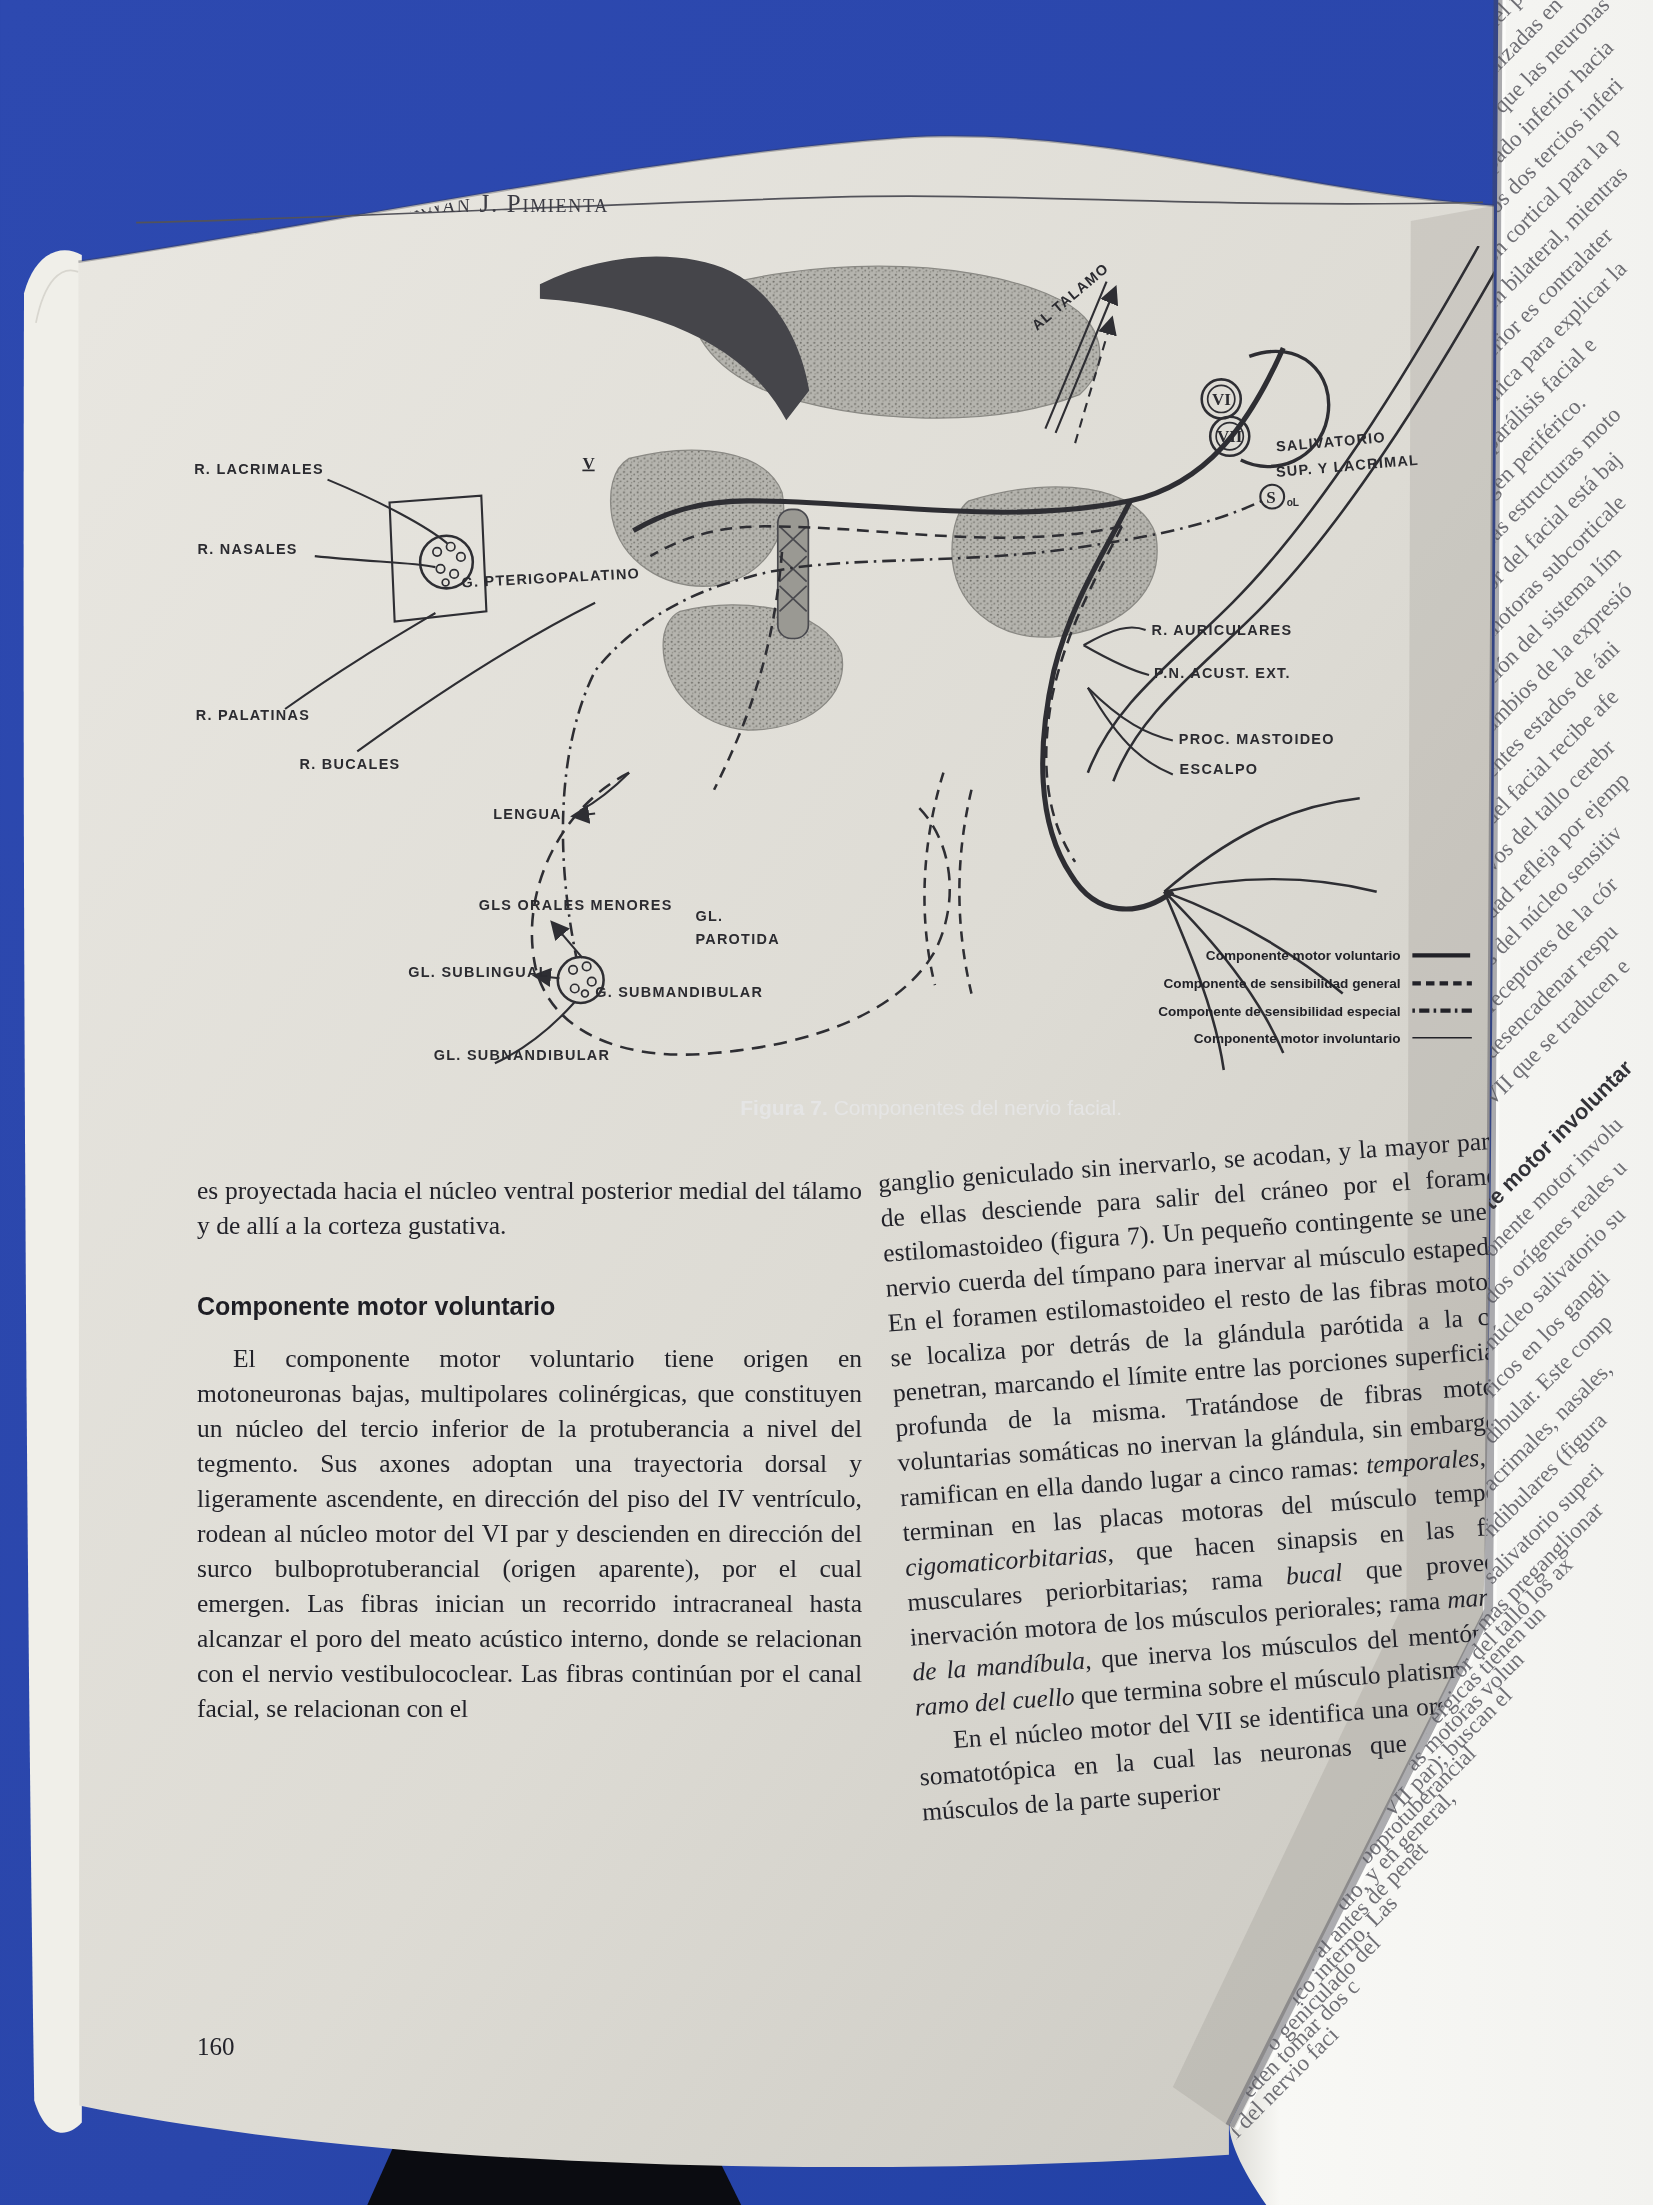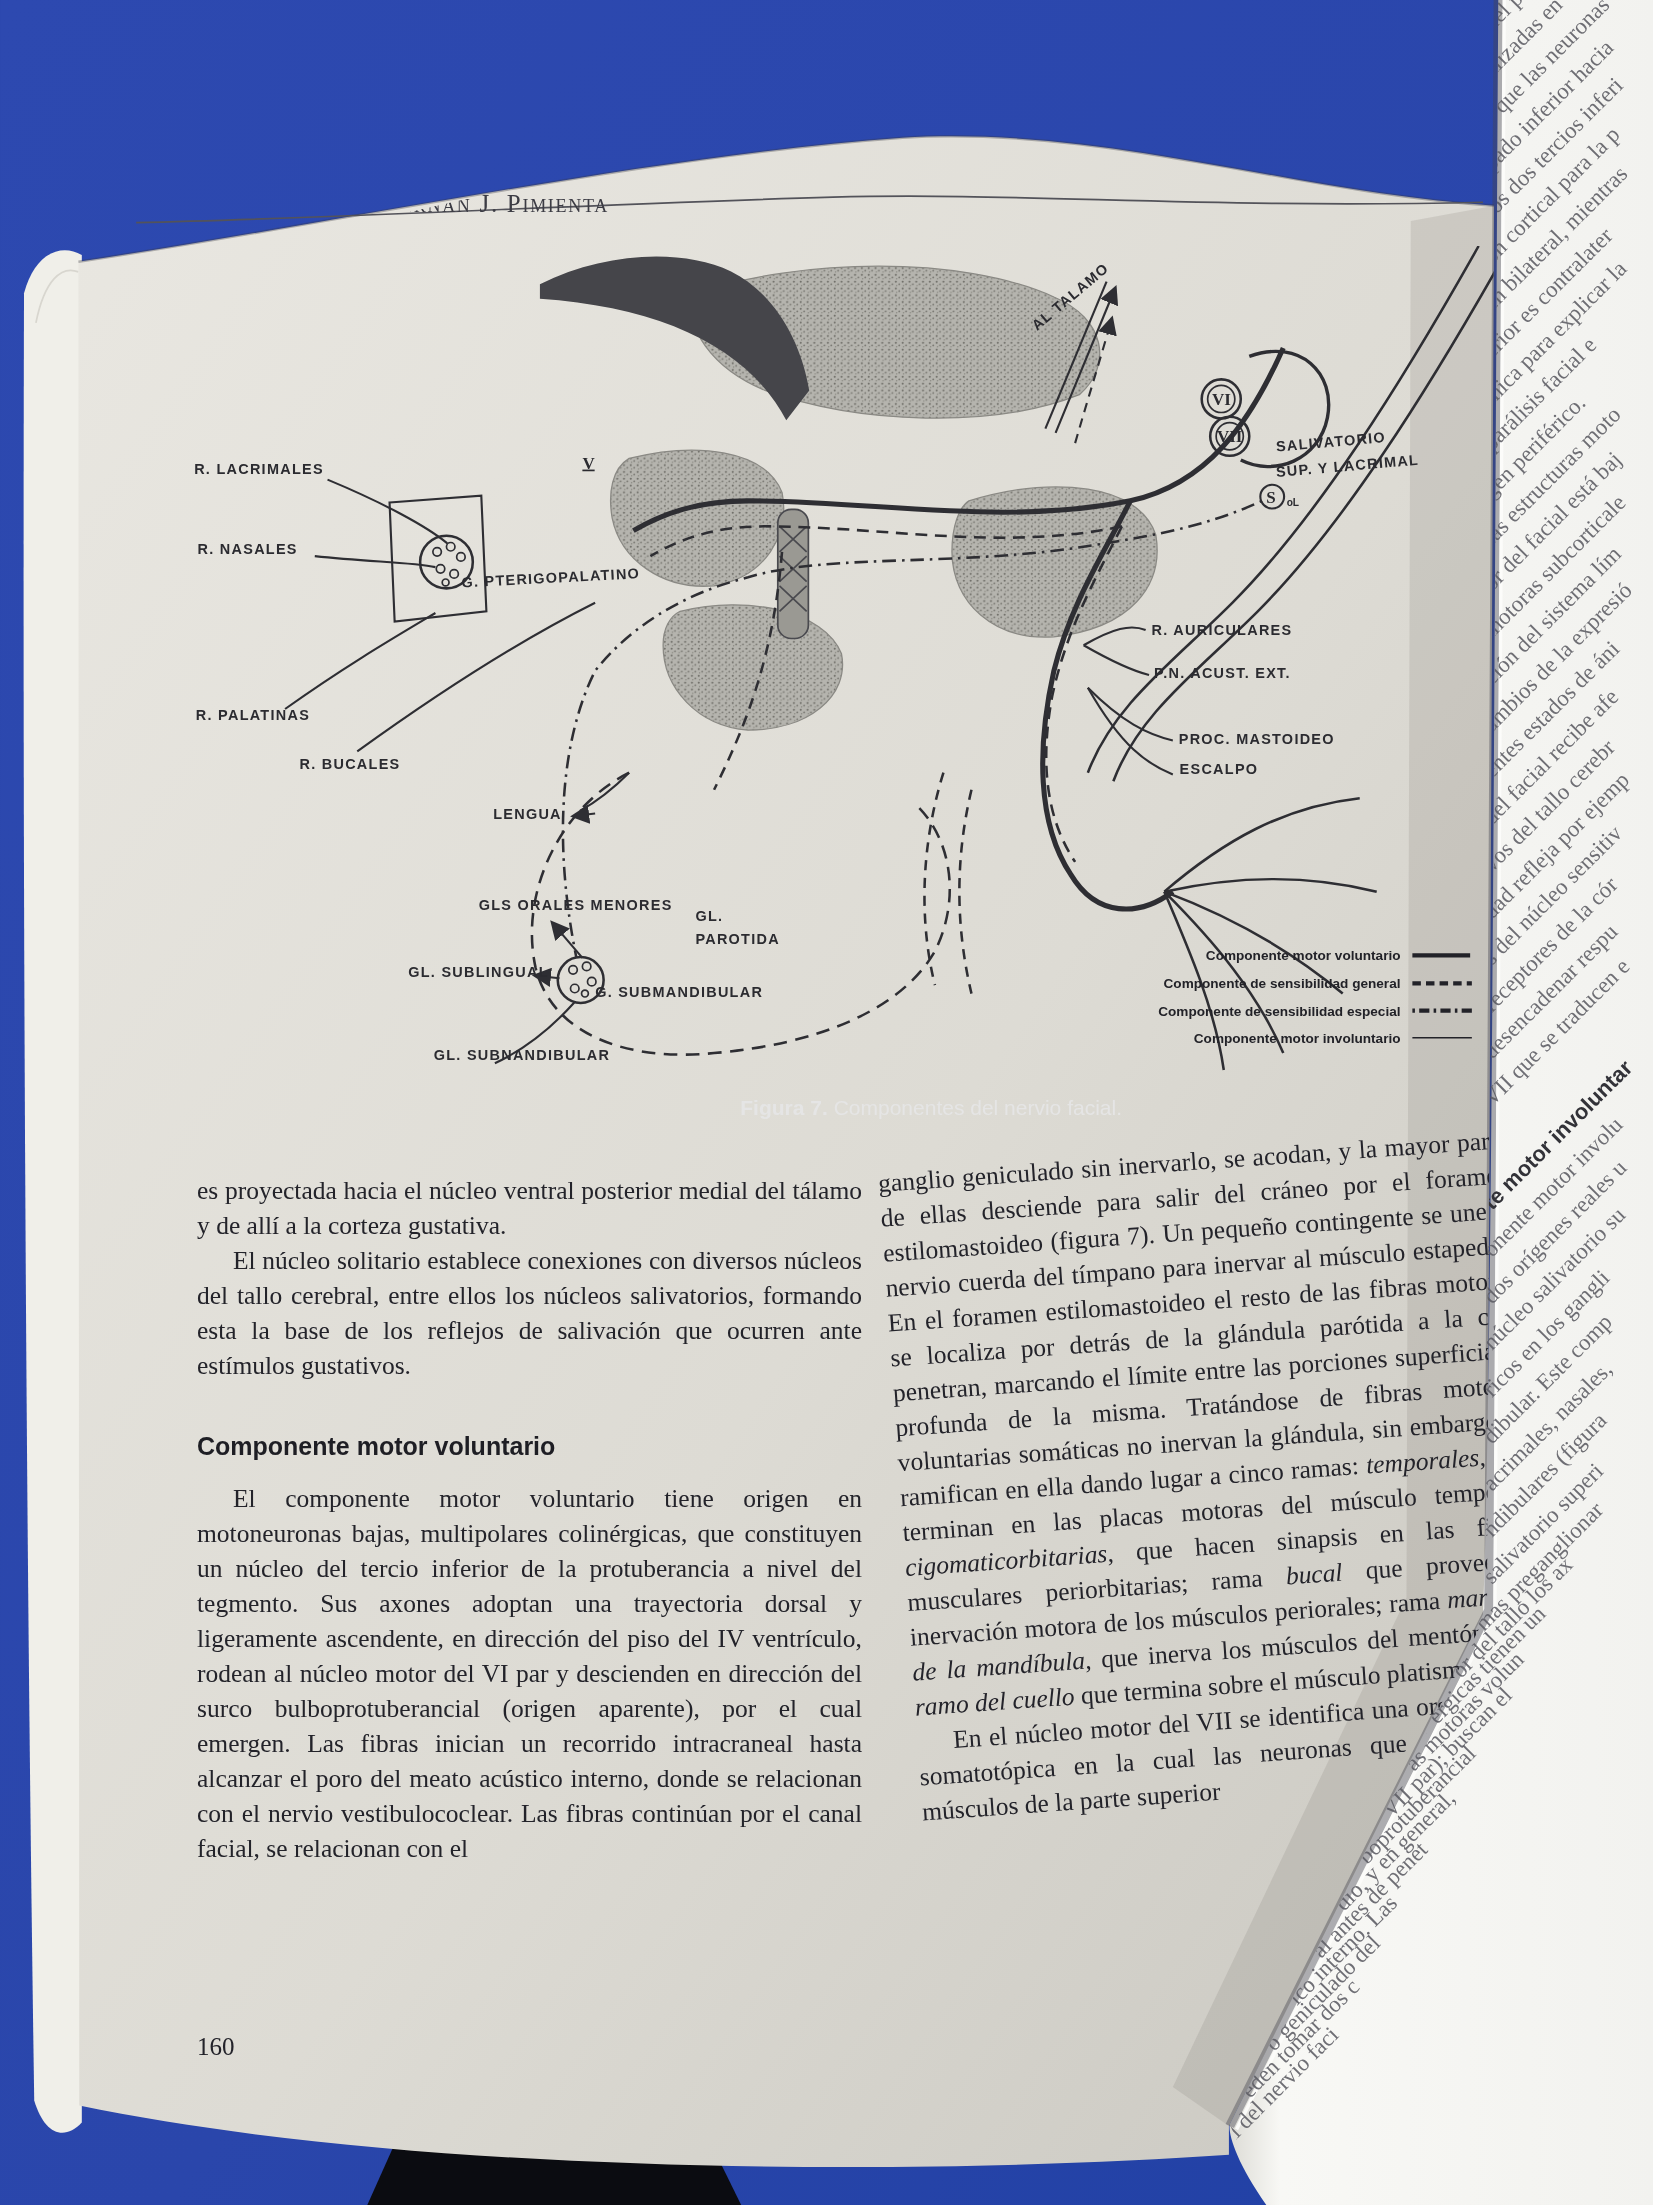--- a/index.html
+++ b/index.html
@@ -205,21 +205,20 @@
       <line x1="1482" y1="932" x2="1552" y2="932" stroke="#222228" stroke-width="2"></line>
     </g>
   </svg>
 
   <div class="caption">
     <b>Figura 7.</b><span> Componentes del nervio facial.</span>
   </div>
 
   <div id="left-col" class="col">
     <p>es proyectada hacia el núcleo ventral posterior medial del tálamo y de allí a la corteza gustativa.</p>
-    <p class="ind">El núcleo solitario establece conexiones con diversos núcleos del tallo cerebral, entre ellos los núcleos salivatorios, formando esta la base de los reflejos de salivación que ocurren ante estímulos gustativos.</p>
     <h3>Componente motor voluntario</h3>
     <p class="ind">El componente motor voluntario tiene origen en motoneuronas bajas, multipolares colinérgicas, que constituyen un núcleo del tercio inferior de la protuberancia a nivel del tegmento. Sus axones adoptan una trayectoria dorsal y ligeramente ascendente, en dirección del piso del IV ventrículo, rodean al núcleo motor del VI par y descienden en dirección del surco bulboprotuberancial (origen aparente), por el cual emergen. Las fibras inician un recorrido intracraneal hasta alcanzar el poro del meato acústico interno, donde se relacionan con el nervio vestibulococlear. Las fibras continúan por el canal facial, se relacionan con el</p>
   </div>
 
   <div id="right-col" class="col">
     <p><span>ganglio geniculado sin inervarlo, se acodan, y la mayor parte de ellas desciende para salir del cráneo por el foramen estilomastoideo (figura 7). Un pequeño contingente se une al nervio cuerda del tímpano para inervar al músculo estapedio. En el foramen estilomastoideo el resto de las fibras motoras se localiza por detrás de la glándula parótida a la cual penetran, marcando el límite entre las porciones superficial y profunda de la misma. Tratándose de fibras motoras voluntarias somáticas no inervan la glándula, sin embargo se ramifican en ella dando lugar a cinco ramas: </span><span class="it">temporales,</span><span> que terminan en las placas motoras del músculo temporal; </span><span class="it">cigomaticorbitarias,</span><span> que hacen sinapsis en las fibras musculares periorbitarias; rama </span><span class="it">bucal</span><span> que provee la inervación motora de los músculos periorales; rama </span><span class="it">marginal de la mandíbula,</span><span> que inerva los músculos del mentón, y el </span><span class="it">ramo del cuello</span><span> que termina sobre el músculo platisma.</span></p>
     <p class="ind">En el núcleo motor del VII se identifica una organización somatotópica en la cual las neuronas que inervan los músculos de la parte superior</p>
   </div>
 
   <div class="page-number">160</div>

